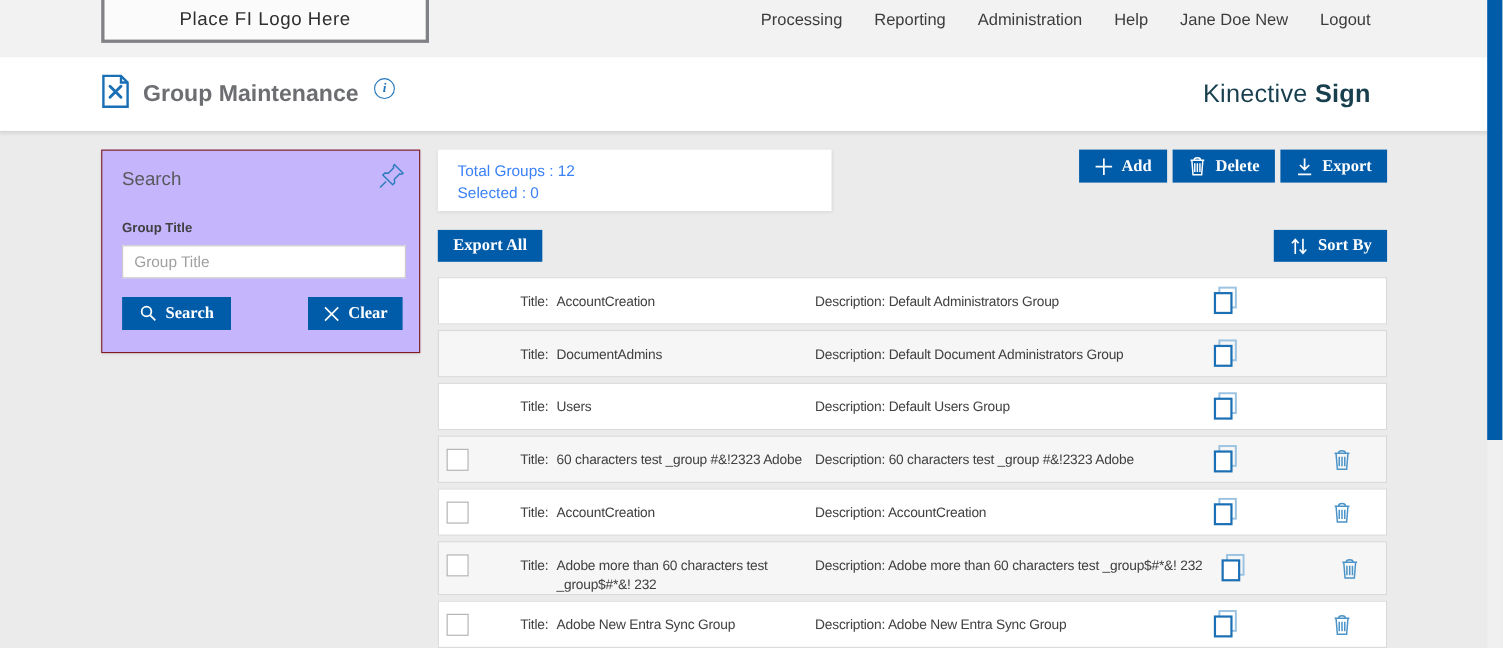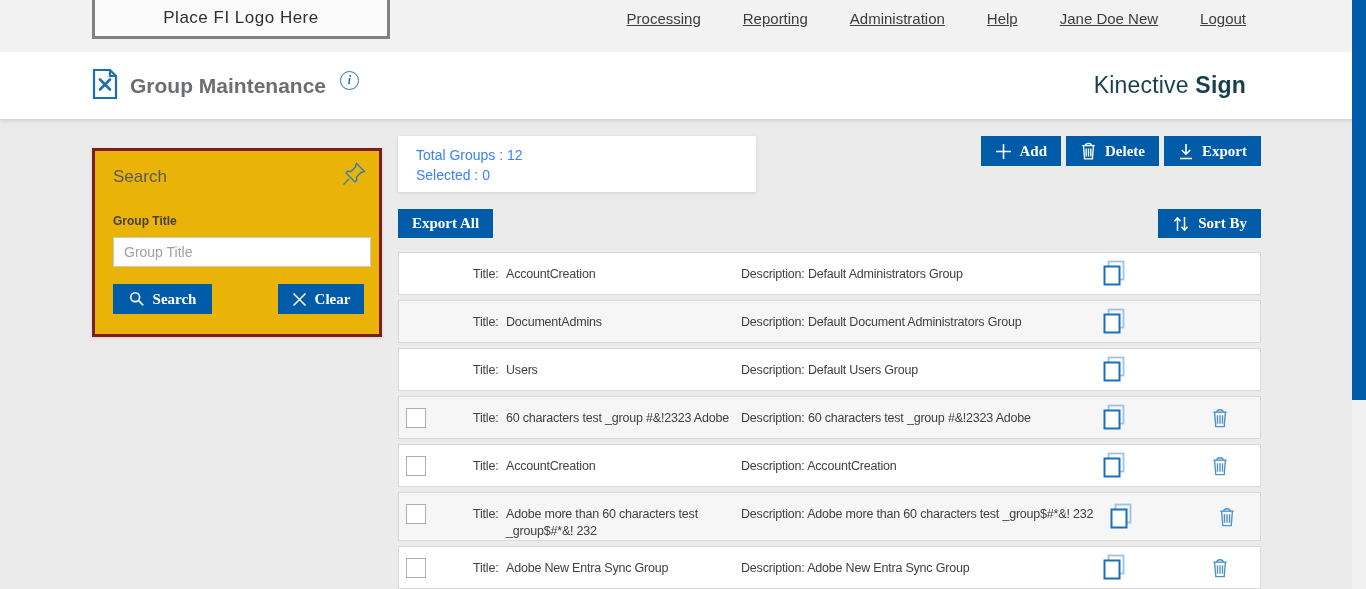--- a/index.html
+++ b/index.html
@@ -20,21 +20,21 @@
     height:52px; background:#f2f2f2;
     display:flex; align-items:center; justify-content:space-between;
     padding:0 120px 16px 92px;
   }
   .logo-box {
     width:298px; height:42px;
     background:#fbfbfb; border:3px solid #808285;
     display:flex; align-items:center; justify-content:center;
     font-size:17px; letter-spacing:0.5px; color:#2f2f2f;
   }
-  .topnav { display:flex; gap:42px;text-decoration:underline; }
+  .topnav { display:flex; gap:29px; }
   .topnav span { font-size:15px; color:#3c3c3c; cursor:pointer; white-space:nowrap; }
 
   
   .band {
     height:68px; background:#ffffff;
     display:flex; align-items:center; justify-content:space-between;
     padding:0 120px 0 92px;
     border-bottom:1px solid #d8d8d8;
     box-shadow:0 2px 3px rgba(0,0,0,0.08);
     position:relative; z-index:2;
@@ -48,23 +48,23 @@
     margin-left:2px; margin-top:-10px; cursor:pointer;
   }
   .brand { font-size:23px; color:#173F4E; letter-spacing:0.2px; }
   .brand b { font-weight:bold; }
 
   
   .content { display:flex; align-items:flex-start; padding:16px 0 0 92px; }
 
   
   .search-card {
-    width:290px; min-height:180px; background:#eab308;
-    border:3px solid #7f1d1d; box-shadow:0 1px 3px rgba(0,0,0,0.10);
-    padding:16px 15px 20px 18px; position:relative; flex-shrink:0;margin-top:12px;
+    width:290px; min-height:180px; background:#c4b5fd;
+    border:1px solid #7f1d1d; box-shadow:0 1px 3px rgba(0,0,0,0.10);
+    padding:16px 15px 20px 18px; position:relative; flex-shrink:0;
   }
   .search-card h2 { font-size:17px; font-weight:normal; color:#58595b; }
   .pin { position:absolute; top:10px; right:12px; cursor:pointer; }
   .field-label { font-size:12px; font-weight:bold; color:#414042; margin-top:27px; }
   .search-card input {
     margin-top:9px; width:258px; height:30px;
     border:1px solid #c8c8c8; padding:0 10px; font-size:14px; color:#414042;
     font-family:"Liberation Sans", sans-serif; outline:none;
   }
   .search-card input::placeholder { color:#a0a0a0; }

